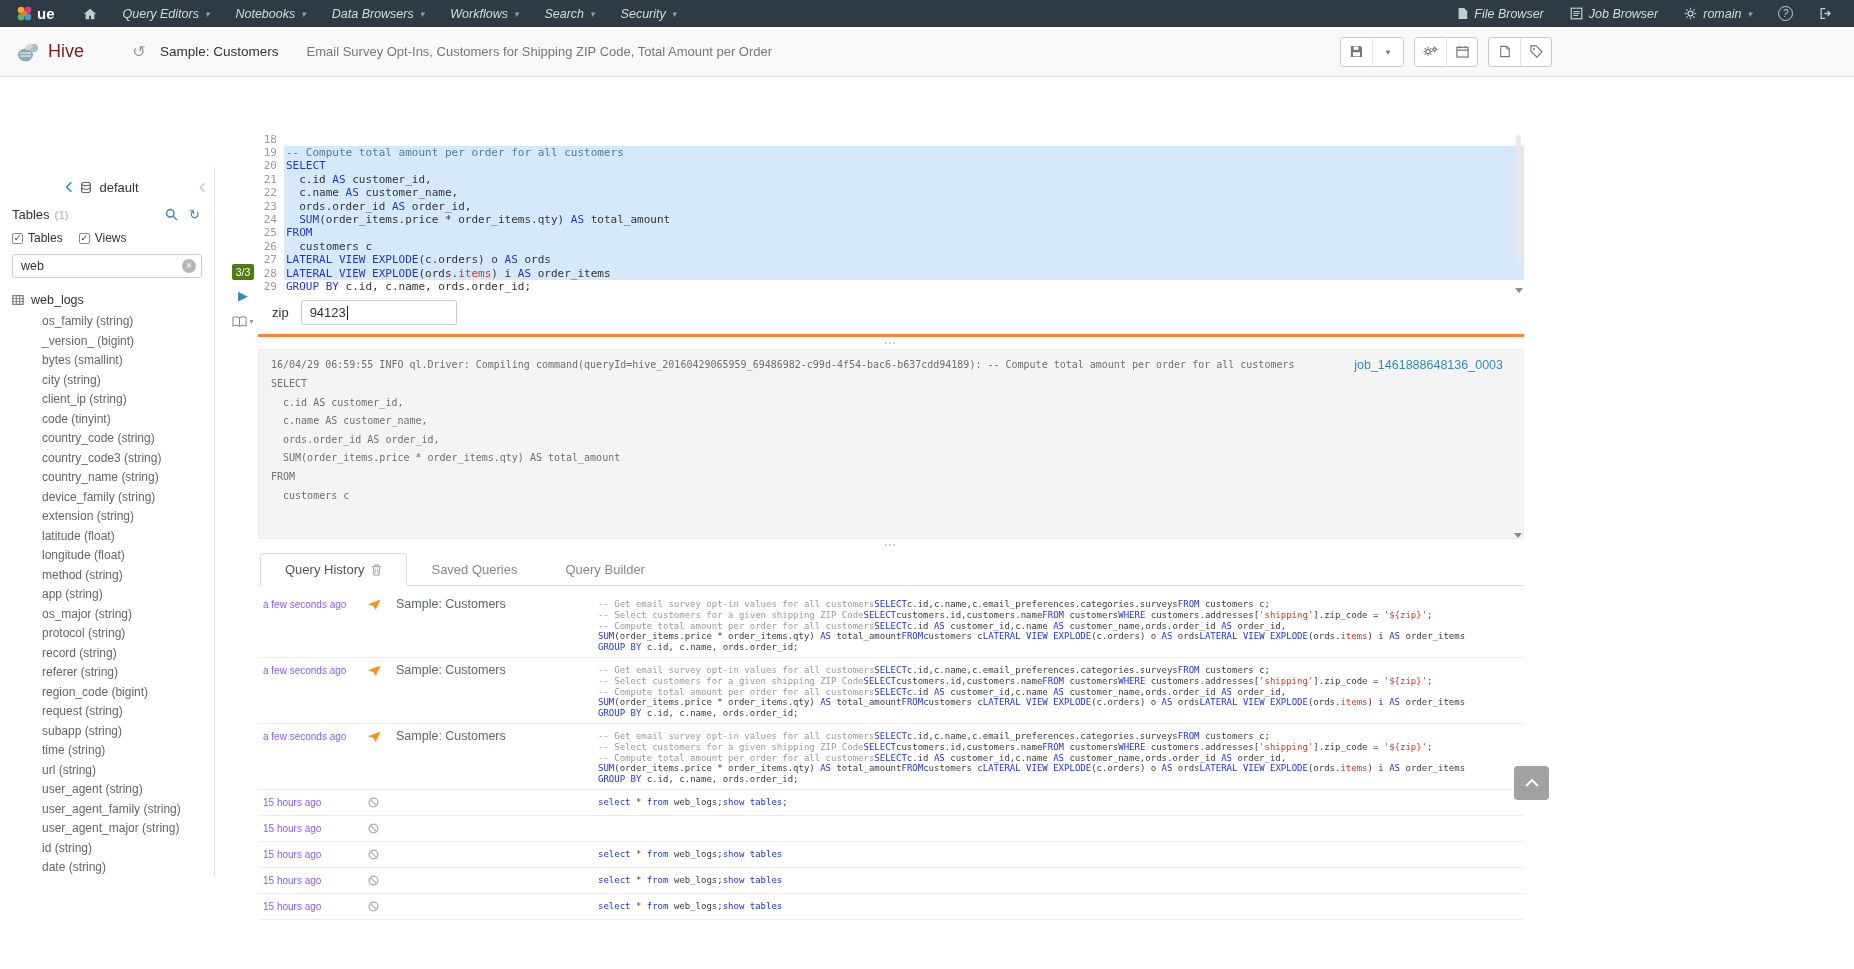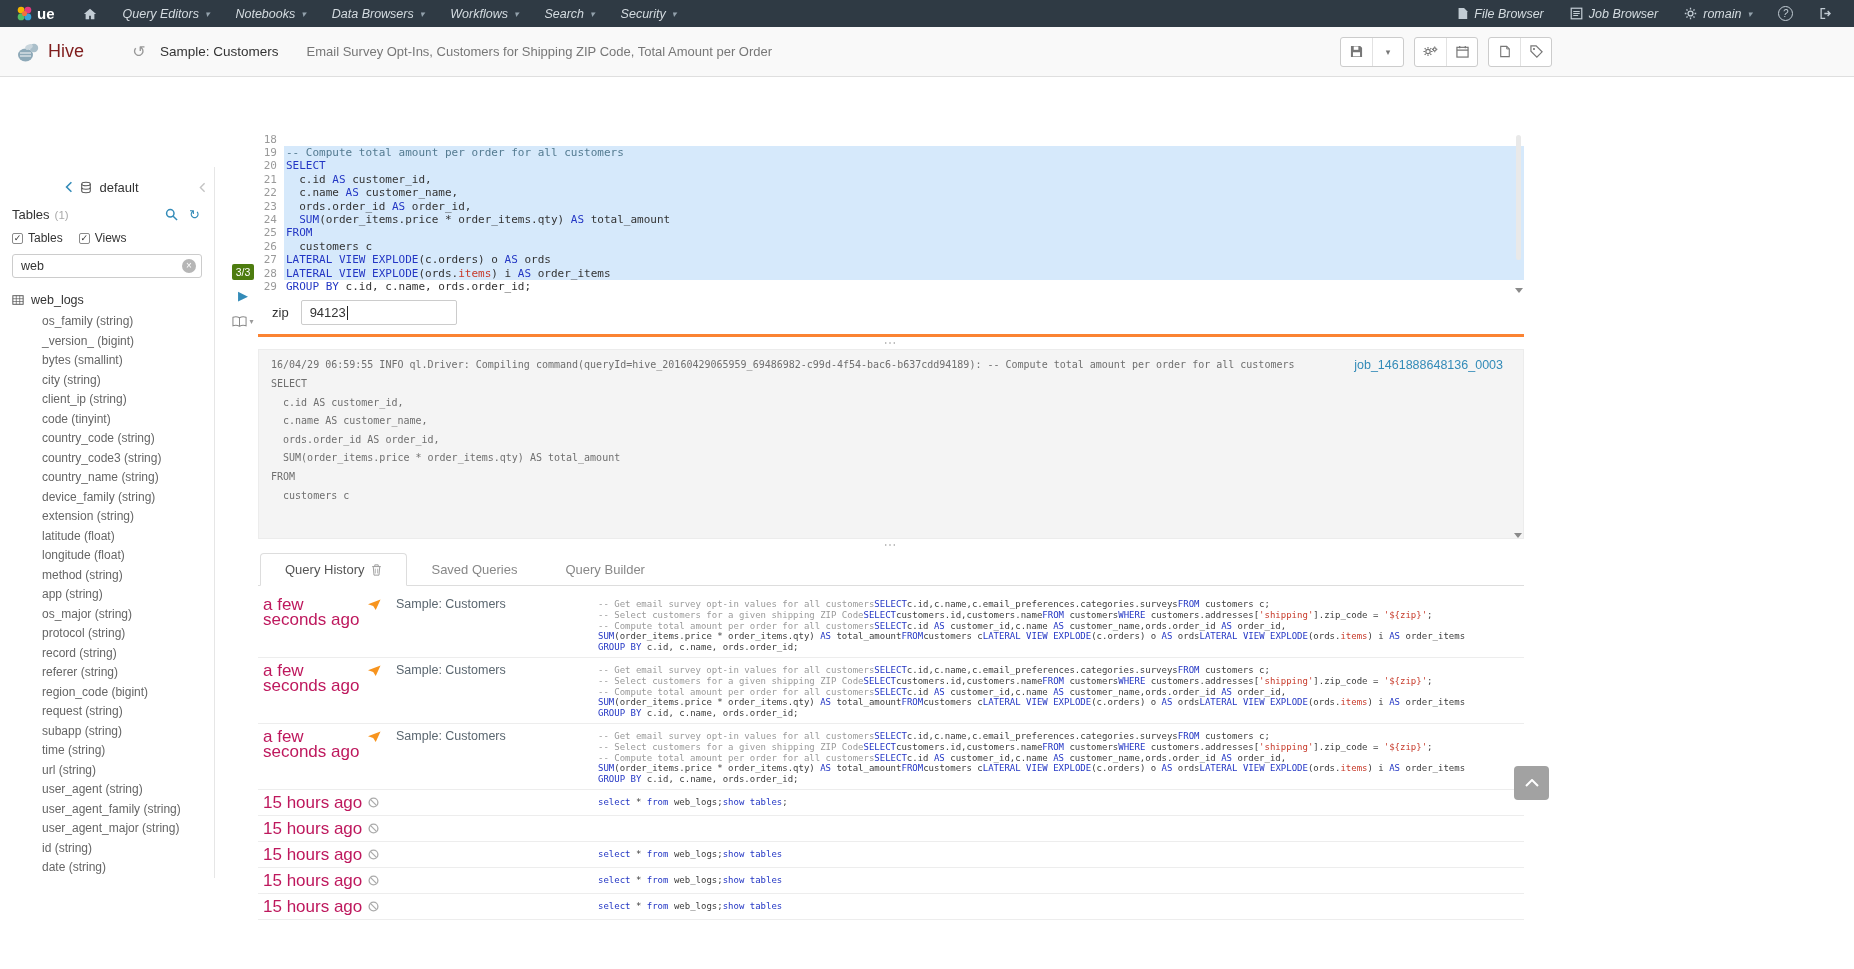--- a/index.html
+++ b/index.html
@@ -98,21 +98,21 @@
 
   
   .tabs { margin-top:2px; border-bottom:1px solid #ddd; display:flex; padding-left:2px; }
   .tab { padding:8px 24px; font-size:13px; color:#888; cursor:pointer; display:flex; align-items:center; gap:7px; margin-bottom:-1px; }
   .tab.active { border:1px solid #ddd; border-bottom:1px solid #fff; border-radius:4px 4px 0 0; background:#fff; color:#555; }
   .tab .ticon { color:#9a9a9a; }
 
   
   .hrows { margin-top:6px; }
   .hrow { display:flex; align-items:flex-start; border-bottom:1px solid #ededed; padding:5px 0; cursor:pointer; }
-  .htime { width:110px; flex-shrink:0; font-size:17px; color:#be185d; padding-left:5px; line-height:15px; }
+  .htime { width:110px; flex-shrink:0; font-size:10px; color:#8b5cf6; padding-left:5px; line-height:15px; }
   .hicon { width:28px; flex-shrink:0; padding-top:2px; display:flex; }
   .hname { width:202px; flex-shrink:0; font-size:12.5px; color:#5b6770; line-height:15px; }
   .hquery { flex:1; font-family:"DejaVu Sans Mono",monospace; font-size:9px; line-height:10.6px; padding-top:2px; }
   .hquery .qline { white-space:pre; }
   .hquery .t-c { color:#9a9a9a; }
   .hquery .t-p { color:#3c3c3c; }
 
   .scroll-top { position:absolute; left:1514px; top:766px; width:35px; height:34px; background:#a2a2a2; border-radius:4px; display:flex; align-items:center; justify-content:center; cursor:pointer; }
 </style>
 </head>

